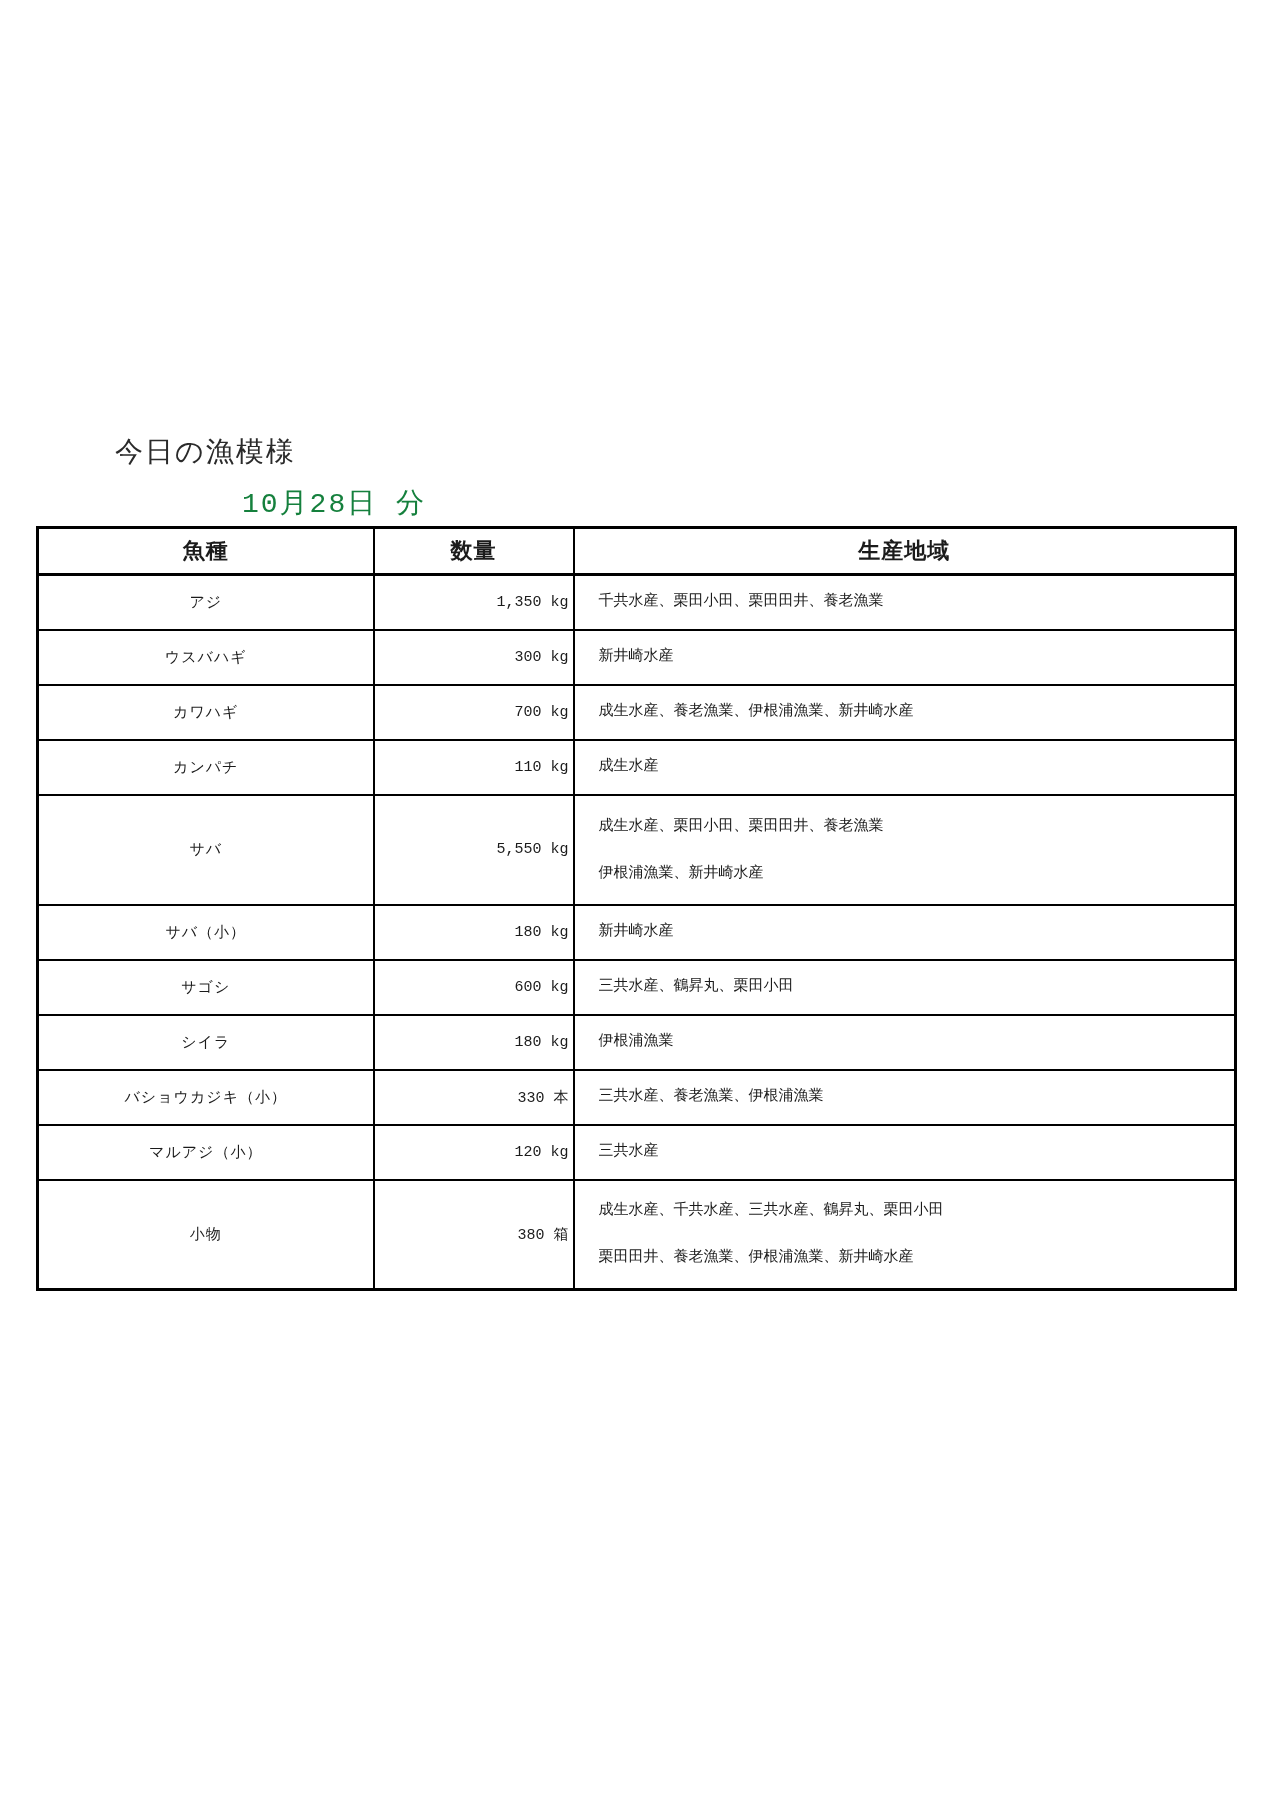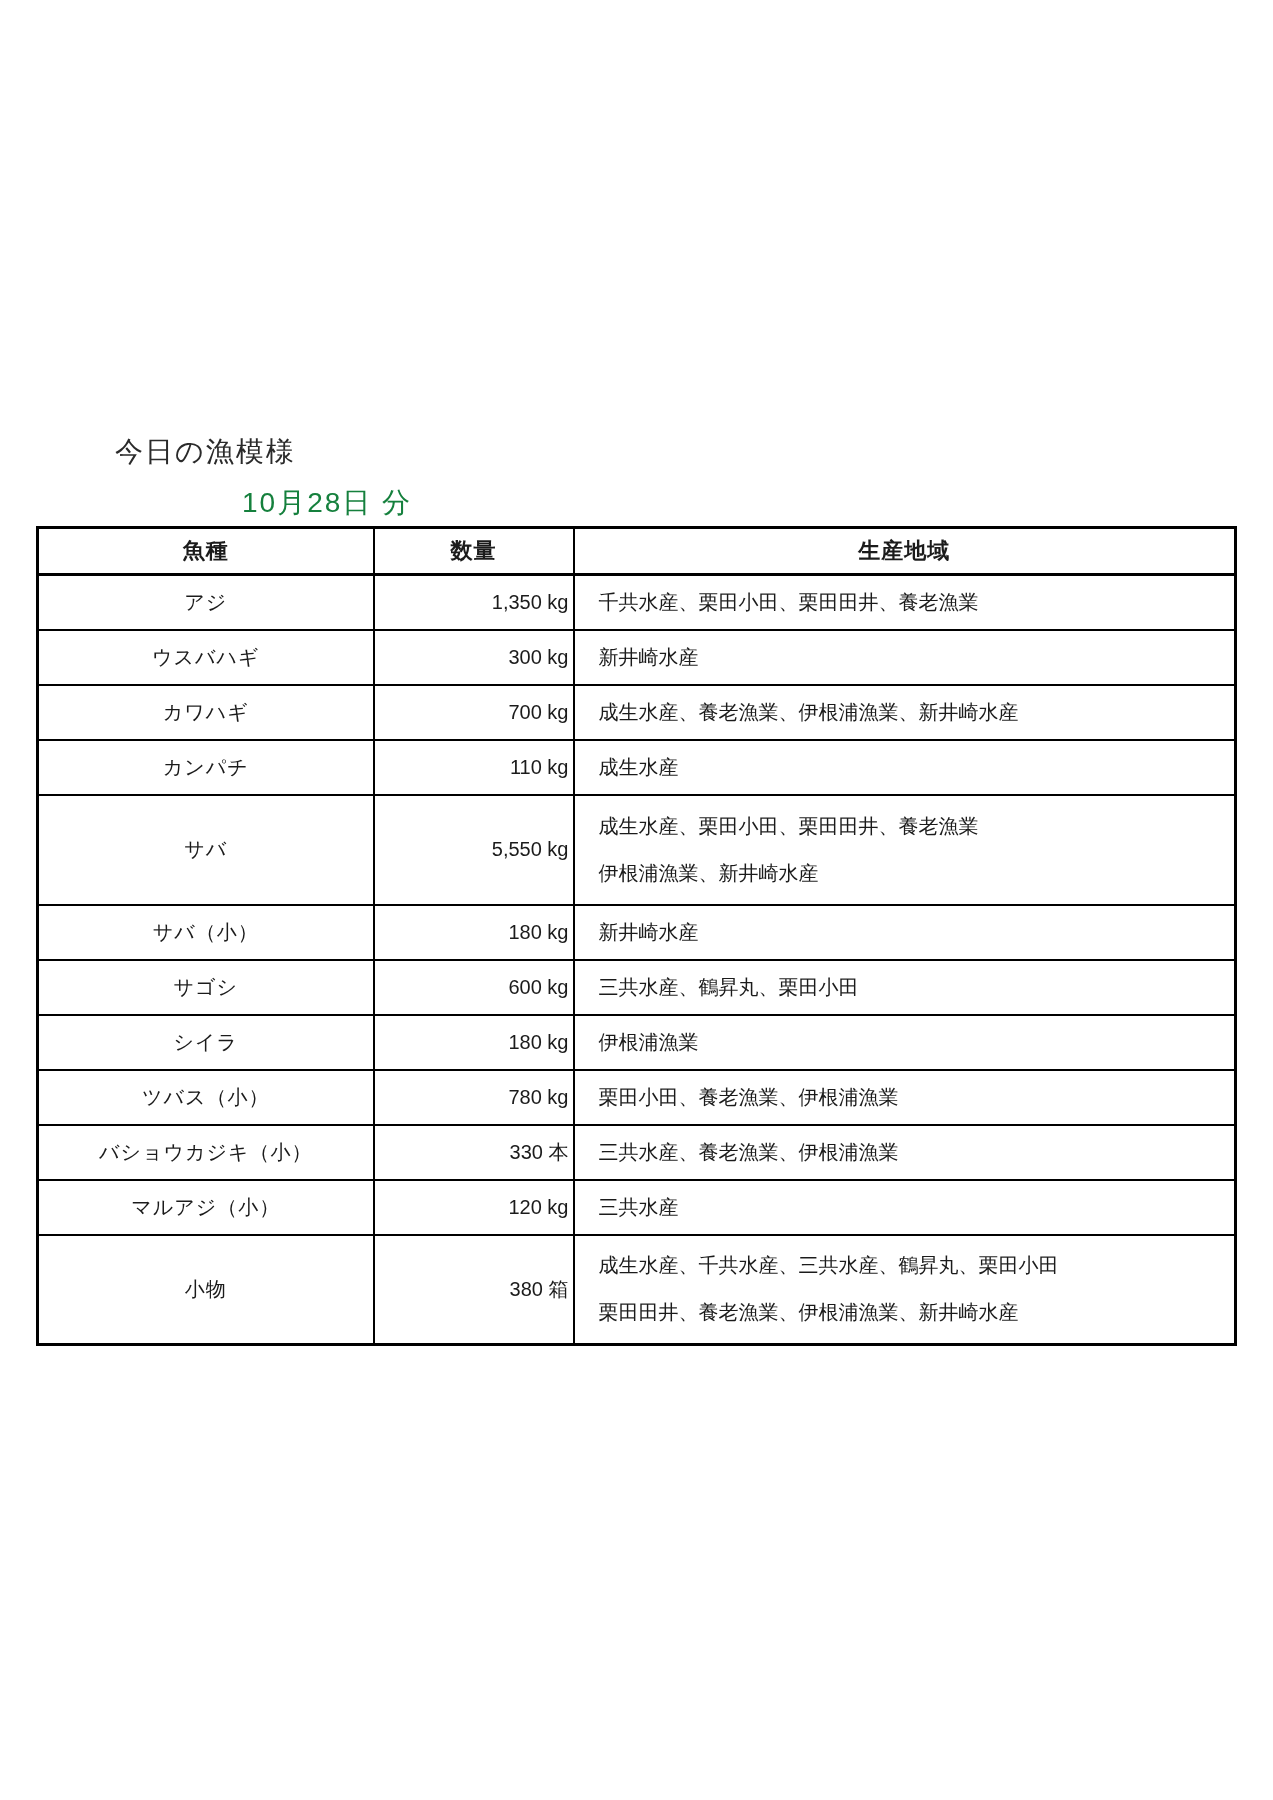--- a/index.html
+++ b/index.html
@@ -9,20 +9,21 @@
     background: #ffffff;
     font-family: "Liberation Sans", "DejaVu Sans", sans-serif;
     color: #1b1b1b;
     overflow: hidden;
   }
   .page {
     position: relative;
     width: 1273px;
     height: 1800px;
     background: #ffffff;
+    font-family: Liberation Mono, monospace;
   }
   .doc-title {
     position: absolute;
     left: 115px;
     top: 433px;
     font-size: 28px;
     letter-spacing: 2px;
     color: #2a2a2a;
     white-space: pre;
   }
@@ -53,21 +54,21 @@
   .catch-table th {
     height: 47px;
     font-size: 22px;
     font-weight: bold;
     text-align: center;
     letter-spacing: 1px;
     border-bottom-width: 3px;
   }
   .catch-table td {
     height: 55px;
-    font-size: 20px;
+    font-size: 15px;
     margin-top: 20px;
   }
   td.cell-species {
     text-align: center;
     letter-spacing: 1px;
   }
   td.cell-quantity {
     text-align: right;
     padding-right: 4px;
     white-space: pre;
@@ -157,27 +158,20 @@
           </td>
         </tr>
         <tr>
           <td class="cell-species">シイラ</td>
           <td class="cell-quantity">180 kg</td>
           <td class="cell-regions">
             <div class="region-line">伊根浦漁業</div>
           </td>
         </tr>
         <tr>
-          <td class="cell-species">ツバス（小）</td>
-          <td class="cell-quantity">780 kg</td>
-          <td class="cell-regions">
-            <div class="region-line">栗田小田、養老漁業、伊根浦漁業</div>
-          </td>
-        </tr>
-        <tr>
           <td class="cell-species">バショウカジキ（小）</td>
           <td class="cell-quantity">330 本</td>
           <td class="cell-regions">
             <div class="region-line">三共水産、養老漁業、伊根浦漁業</div>
           </td>
         </tr>
         <tr>
           <td class="cell-species">マルアジ（小）</td>
           <td class="cell-quantity">120 kg</td>
           <td class="cell-regions">

